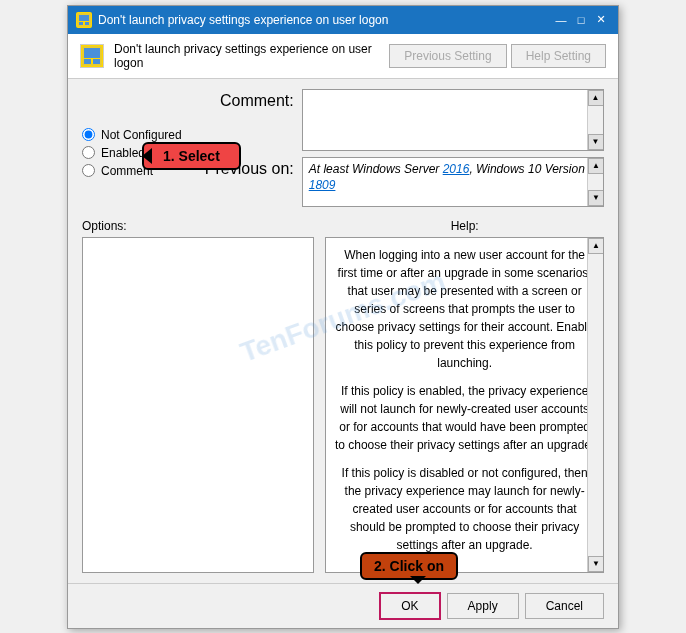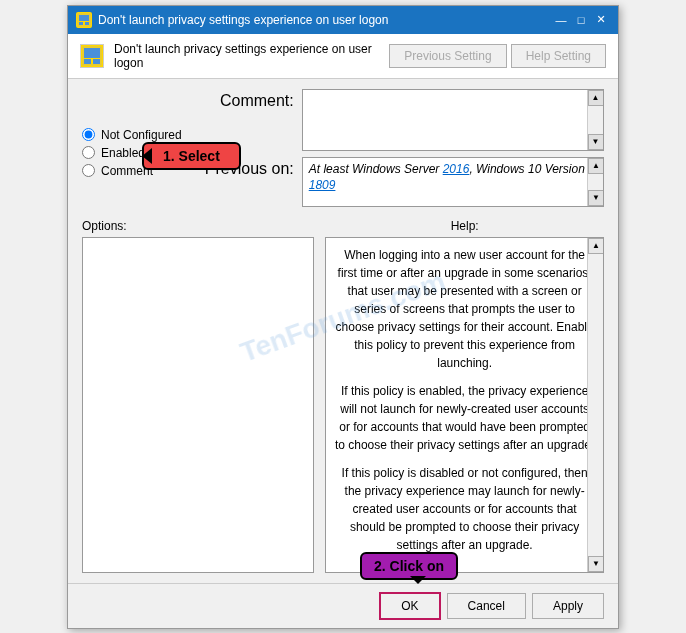--- a/index.html
+++ b/index.html
@@ -295,21 +295,21 @@
       cursor: pointer;
       font-family: 'Segoe UI', Tahoma, sans-serif;
     }
     .footer-btn.primary {
       border: 2px solid #be185d;
     }
     .callout-2 {
       position: absolute;
       right: 90px;
       bottom: 52px;
-      background: #a21caf;
+      background: #c2410c;
       border: 2px solid #000;
       border-radius: 6px;
       padding: 4px 12px;
       font-size: 14px;
       font-weight: bold;
       white-space: nowrap;
       z-index: 10;
     }
     .callout-2::after {
       content: '';
@@ -442,18 +442,18 @@
       </div>
     </div>
   </div>
 
   <div class="footer" style="position:relative;">
 
     <div class="callout-2" style="position:absolute; bottom:48px; right:160px;">
       <span>2. Click on</span>
     </div>
     <button class="footer-btn primary">OK</button>
+    <button class="footer-btn">Apply</button>
     <button class="footer-btn">Cancel</button>
-    <button class="footer-btn">Apply</button>
   </div>
 
   <div class="watermark" style="position: fixed; top: 50%; left: 50%; transform: translate(-50%, -50%) rotate(-20deg); font-size: 28px; font-weight: bold; color: rgba(100, 160, 220, 0.22); white-space: nowrap; pointer-events: none; z-index: 5;">TenForums.com</div>
 </div>
 
 </body></html>

